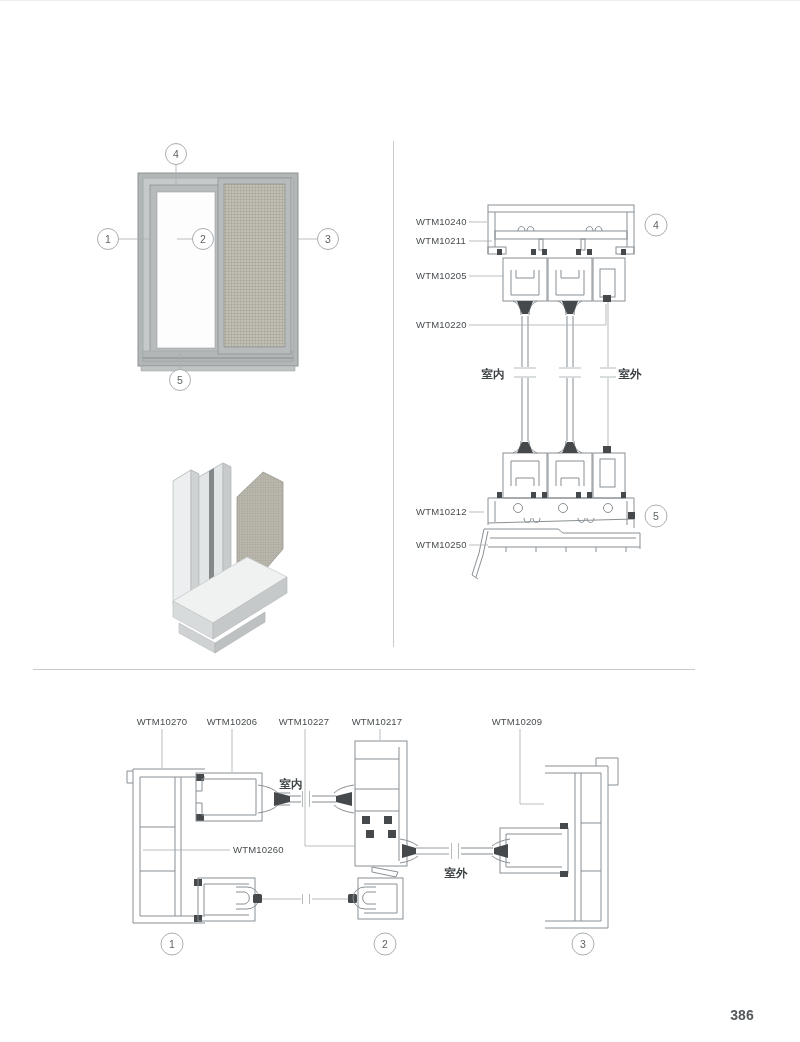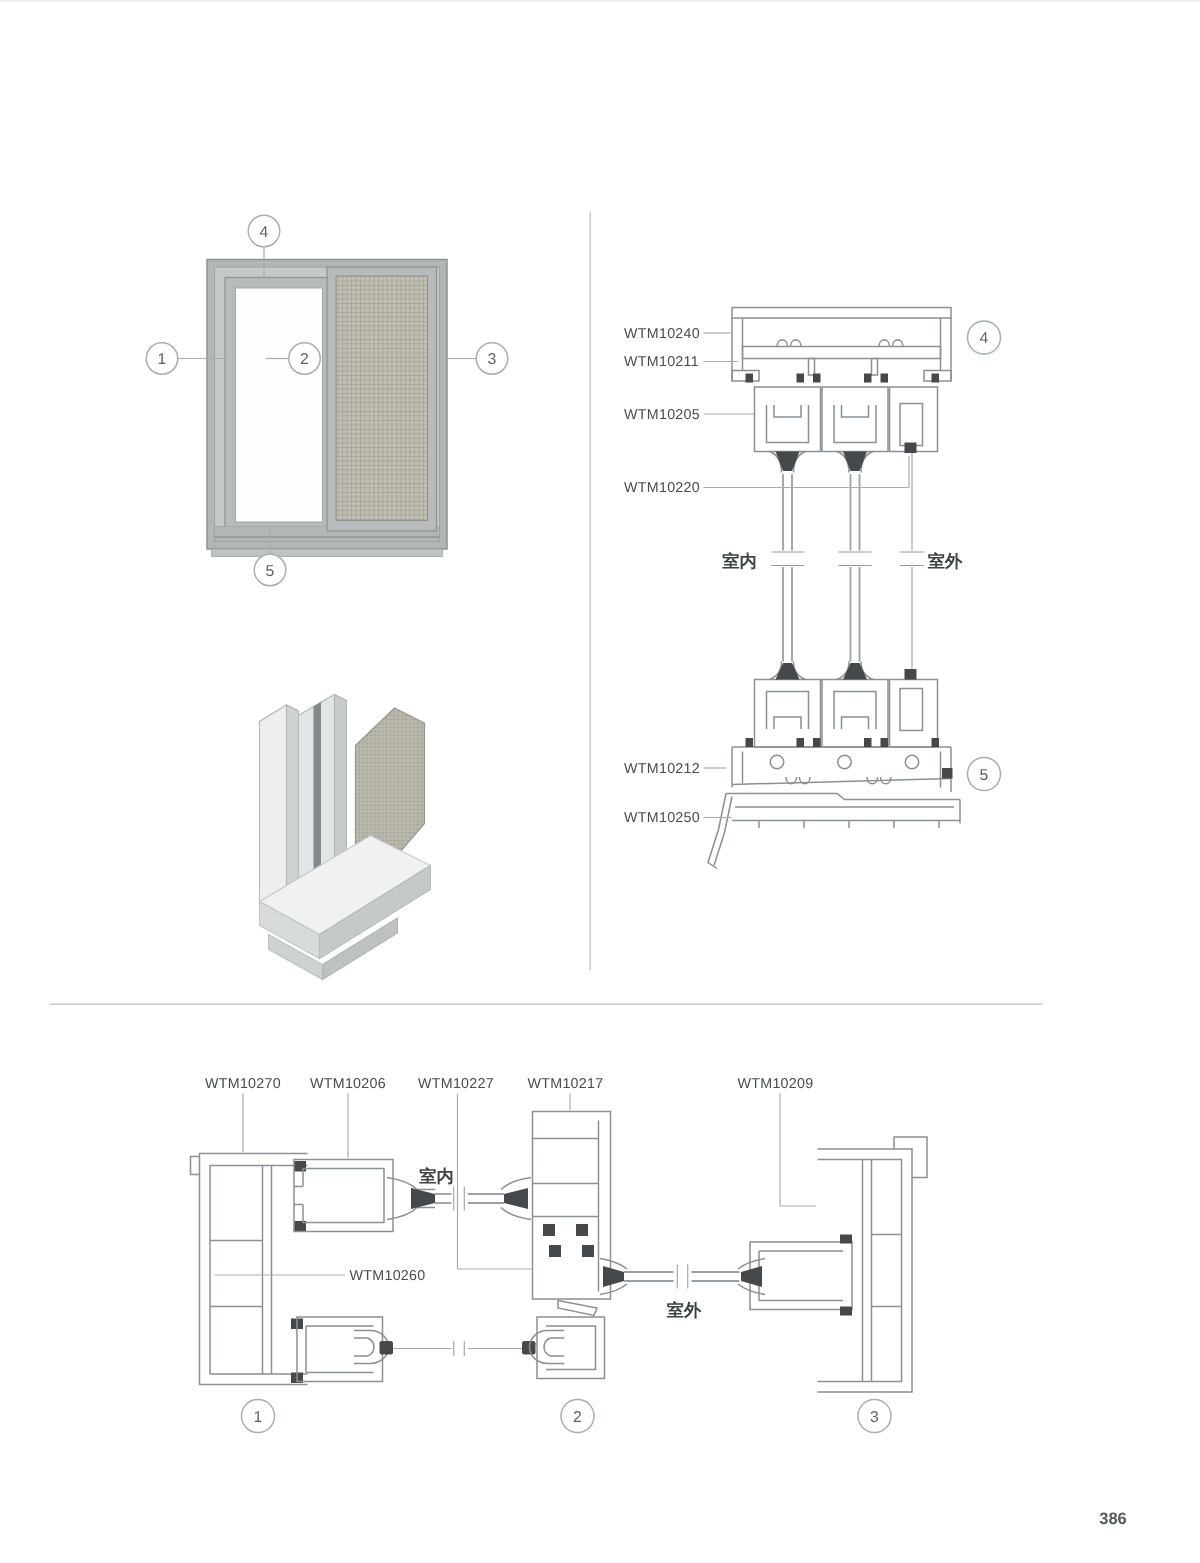--- a/index.html
+++ b/index.html
@@ -17,21 +17,21 @@
   .scr {fill:none; stroke:#a3a8ab; stroke-width:0.8;}
   .dk  {fill:#45494c; stroke:none;}
   .ldr {fill:none; stroke:#a8adaf; stroke-width:0.8;}
   .plbl{fill:#474c4f; font-size:9.5px; letter-spacing:0.2px;}
   .cjk {fill:#3d4245; font-size:11.5px; font-weight:600;}
   .co  {fill:#ffffff; stroke:#a9aeb0; stroke-width:1;}
   .con {fill:#5d6365; font-size:10.5px; text-anchor:middle;}
   .divider{position:absolute; background:#c8cbcc;}
   .page-num{
     position:absolute; left:730px; top:1006px; width:24px;
-    color:#55595c; font-size:11px; font-weight:bold; text-align:center;
+    color:#55595c; font-size:14px; font-weight:bold; text-align:center;
   }
 </style>
 </head>
 <body>
 
 <div class="page">
 
   <svg style="left:60px;top:130px" width="300" height="270" viewBox="60 130 300 270">
     <defs>
       <pattern id="mesh1" width="3" height="3" patternUnits="userSpaceOnUse">

